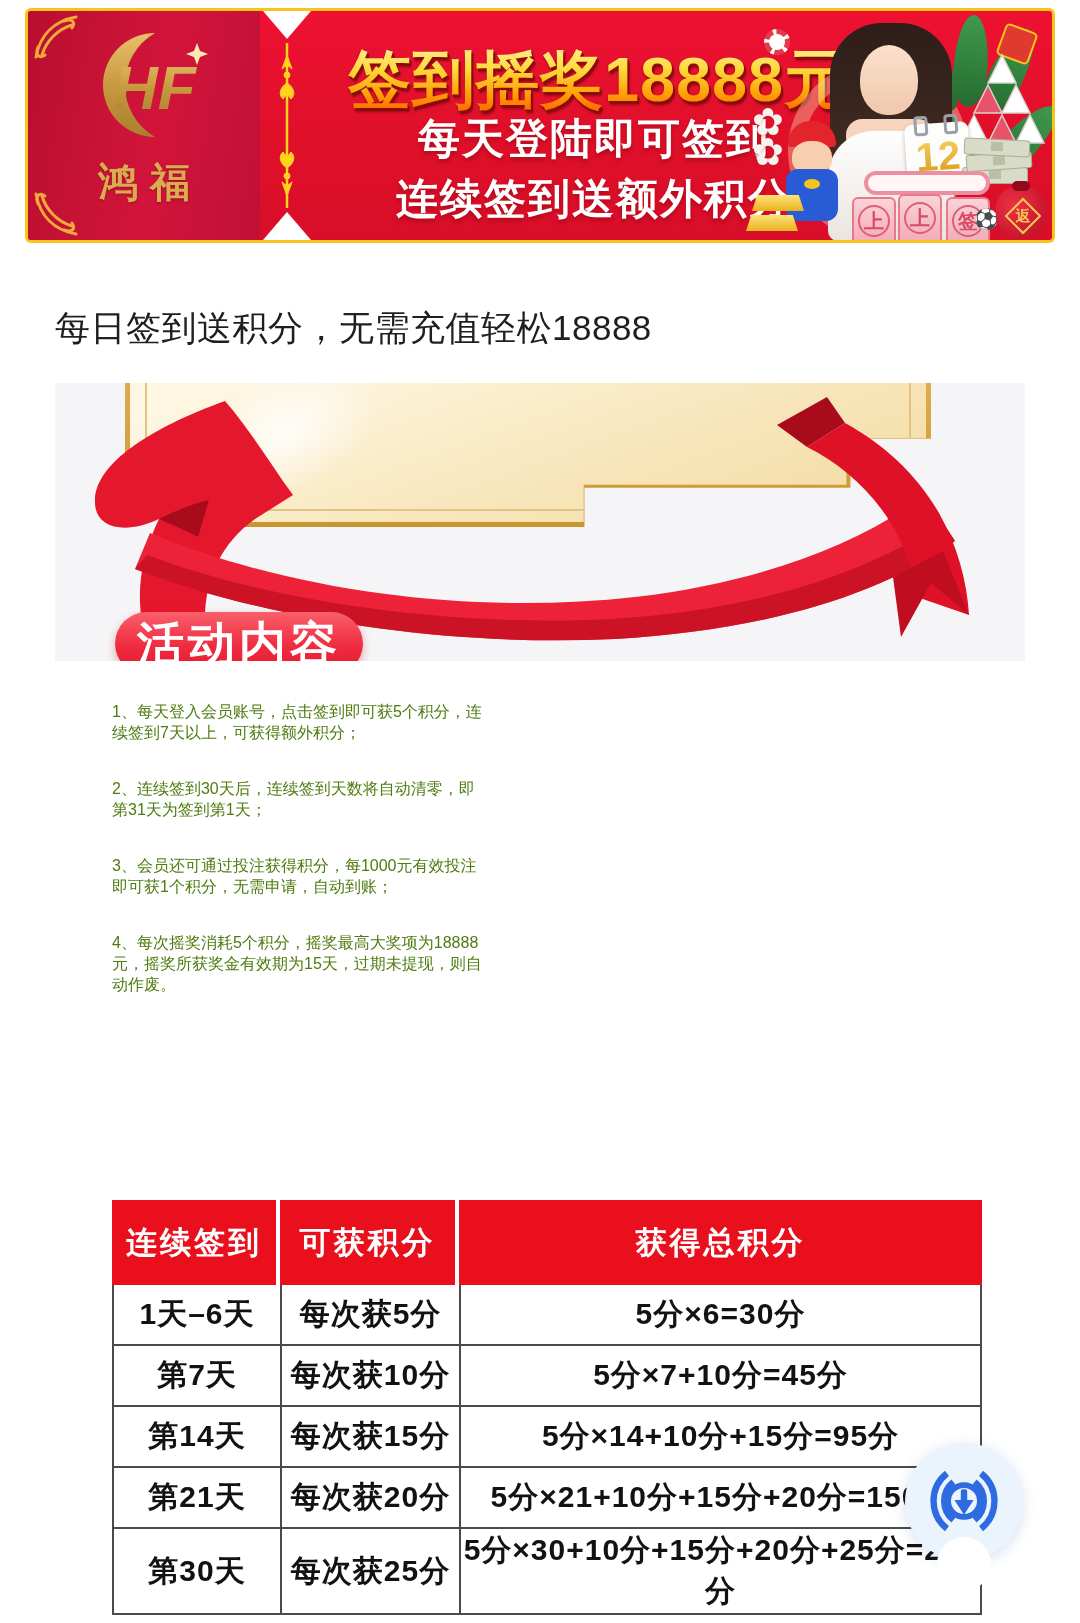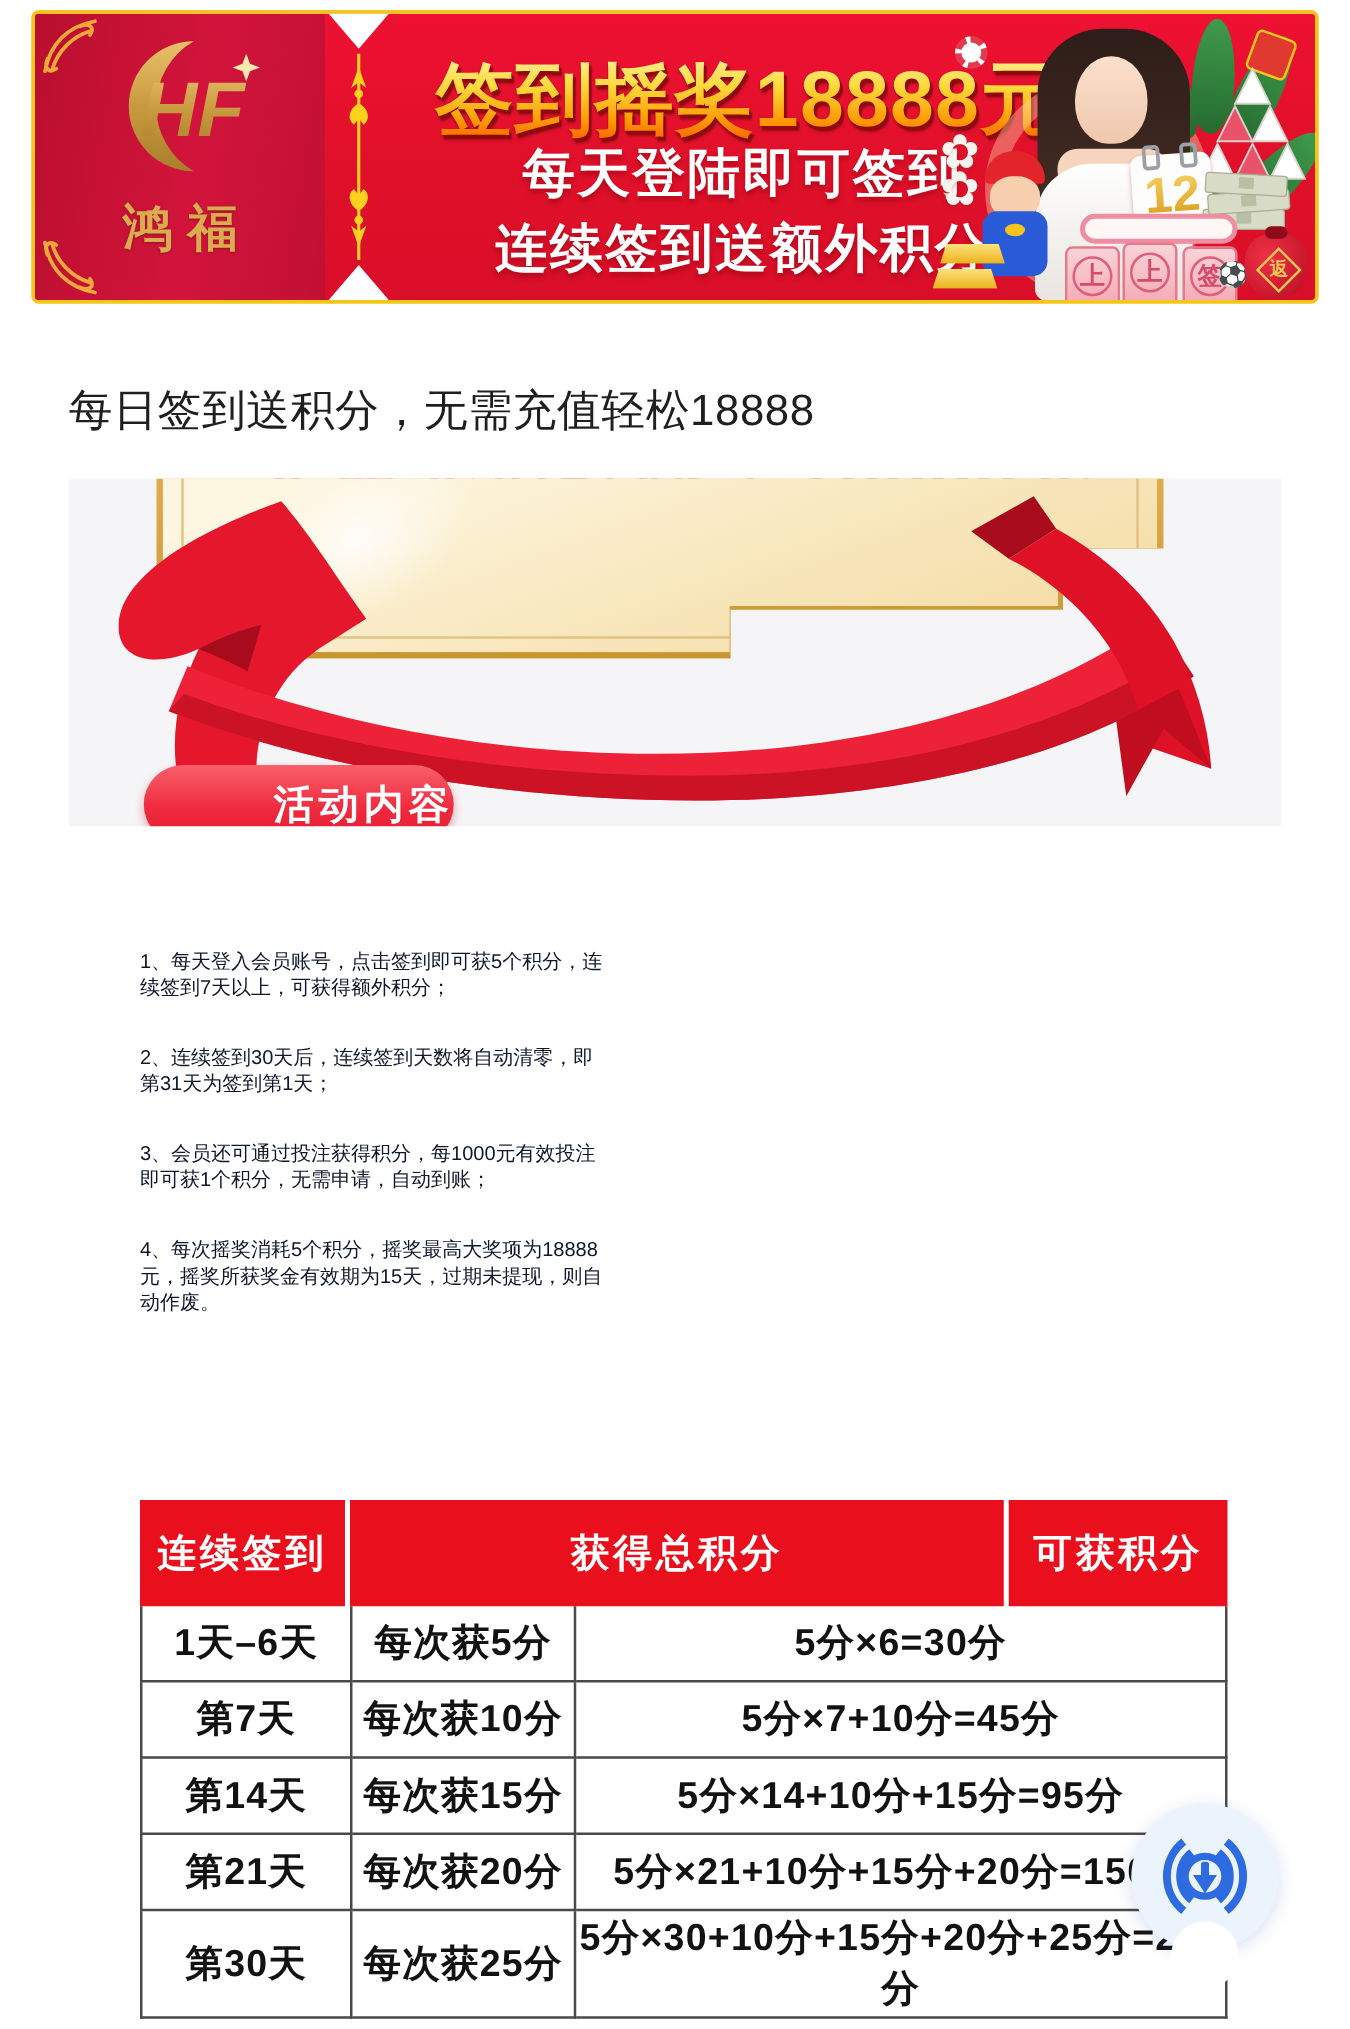--- a/index.html
+++ b/index.html
@@ -109,25 +109,25 @@
           clip-path:polygon(0 0,100% 0,100% 55%,90% 55%,90% 80%,57% 80%,57% 100%,11% 100%,11% 72%,0 72%);}
   .plaque-inner{position:absolute;inset:5px;background:linear-gradient(160deg,#fdf6e0 20%,#f8e7bd 60%,#f3d9a0 100%);
           clip-path:polygon(0 0,100% 0,100% 55%,90% 55%,90% 80%,57% 80%,57% 100%,11% 100%,11% 72%,0 72%);}
   .plaque-line{position:absolute;inset:16px 20px;border:2px solid #e3c383;border-radius:4px;}
   .flare{position:absolute;left:60px;top:40px;width:200px;height:120px;
          background:radial-gradient(closest-side,rgba(255,255,255,.85),rgba(255,255,255,0));
          transform:rotate(-25deg);}
   .ribbons{position:absolute;left:0;top:0;}
   .badge{position:absolute;left:60px;top:229px;width:248px;height:63px;border-radius:34px;
          background:linear-gradient(180deg,#fa5f6b 0%,#ef2b3f 55%,#e5182e 100%);
-         color:#fff;font-size:32px;font-weight:800;letter-spacing:4px;text-align:right;line-height:63px;
+         color:#fff;font-size:47px;font-weight:800;letter-spacing:4px;text-align:center;line-height:63px;
          box-shadow:0 4px 8px rgba(190,20,35,.35);}
 
   
-  .rules{position:absolute;left:112px;top:724px;width:900px;color:#0f172a;}
+  .rules{position:absolute;left:112px;top:667px;width:900px;color:#4d7c0f;}
   .rules p{margin:0 0 35px 0;font-size:36px;font-weight:700;line-height:42px;letter-spacing:0.5px;}
 
   
   .ptable{position:absolute;left:112px;top:1200px;width:870px;}
   .thead{display:flex;gap:4px;height:85px;}
   .th{background:#ea0f1c;color:#fff;font-size:31px;font-weight:800;letter-spacing:3px;
       display:flex;align-items:center;justify-content:center;}
   .th1{width:164px;}.th2{width:175px;}.th3{flex:1;}
   .tbody{border-collapse:collapse;width:870px;}
   .tbody td{border:2px solid #4a4a4a;height:57px;text-align:center;
@@ -307,22 +307,22 @@
       </p>
       <div>4、每次摇奖消耗5个积分，摇奖最高大奖项为18888</div>
       <div>元，摇奖所获奖金有效期为15天，过期未提现，则自</div>
       <div>动作废。</div>
     <p></p>
   </section>
 
   <section class="ptable">
     <div class="thead">
       <div class="th th1">连续签到</div>
+      <div class="th th2">可获积分</div>
       <div class="th th3">获得总积分</div>
-      <div class="th th2">可获积分</div>
     </div>
     <table class="tbody">
       <tbody>
           <tr>
         <td class="c1">1天–6天</td>
         <td class="c2">每次获5分</td>
         <td>5分×6=30分</td>
       </tr>
       <tr>
         <td class="c1">第7天</td>

